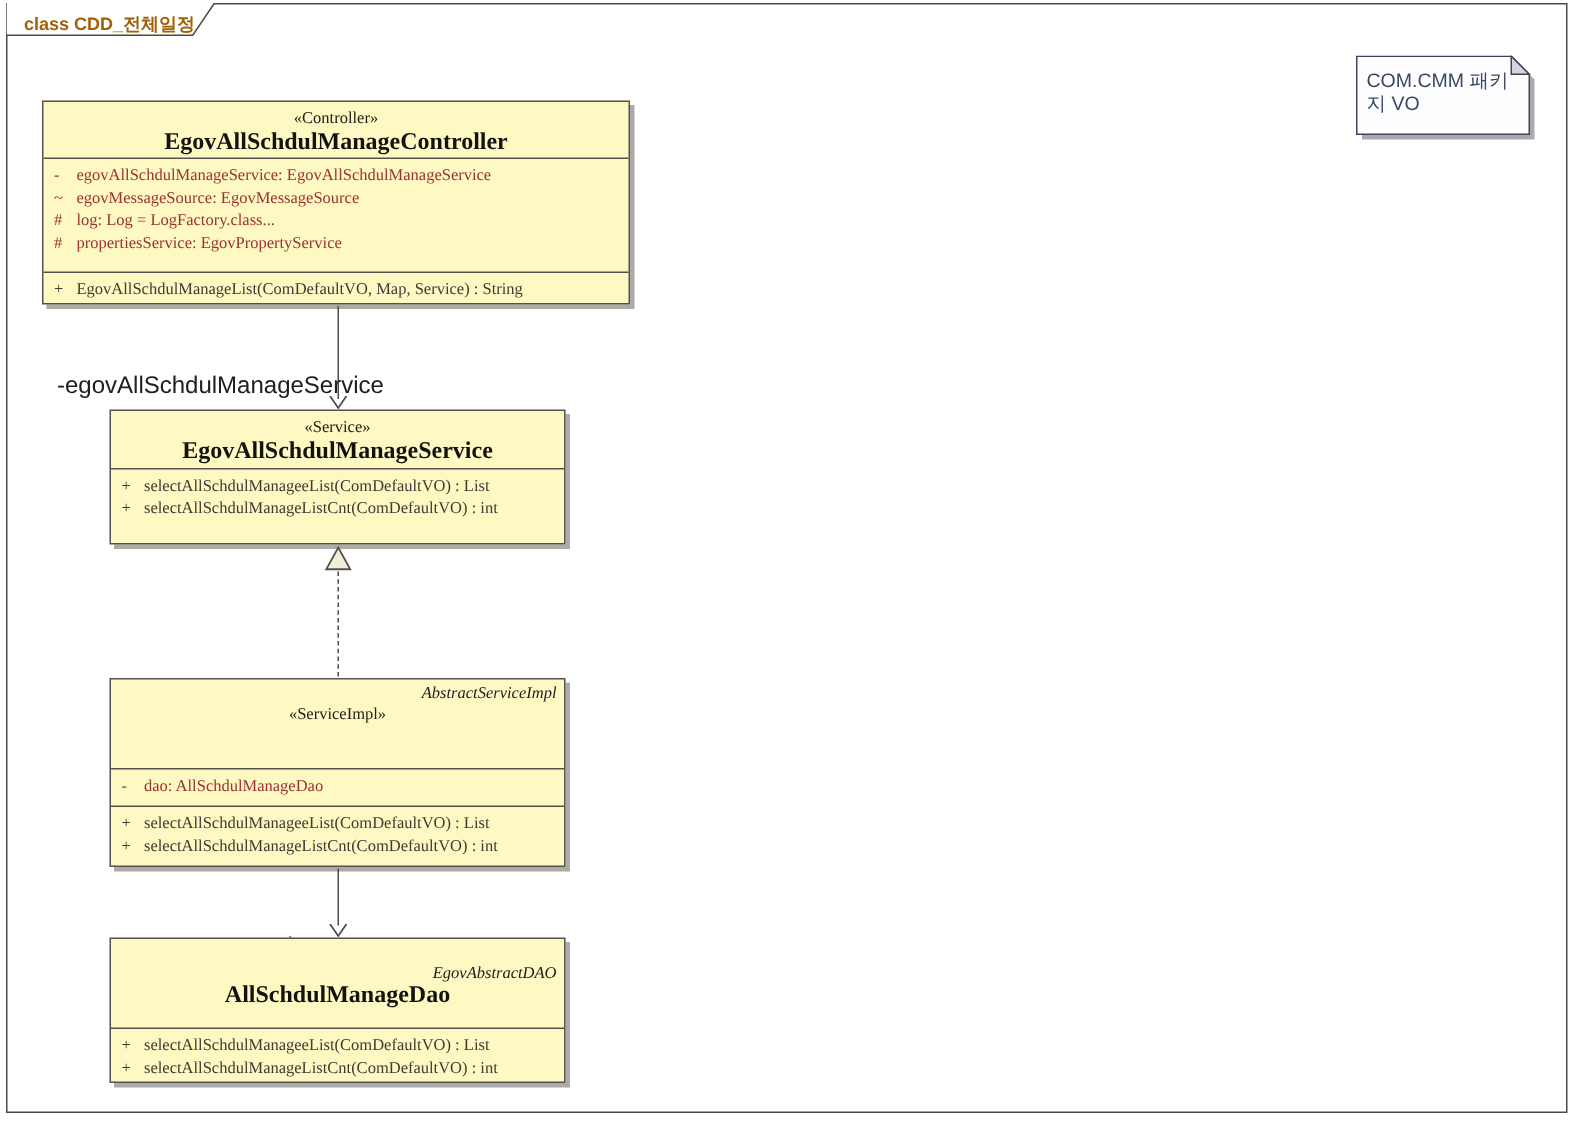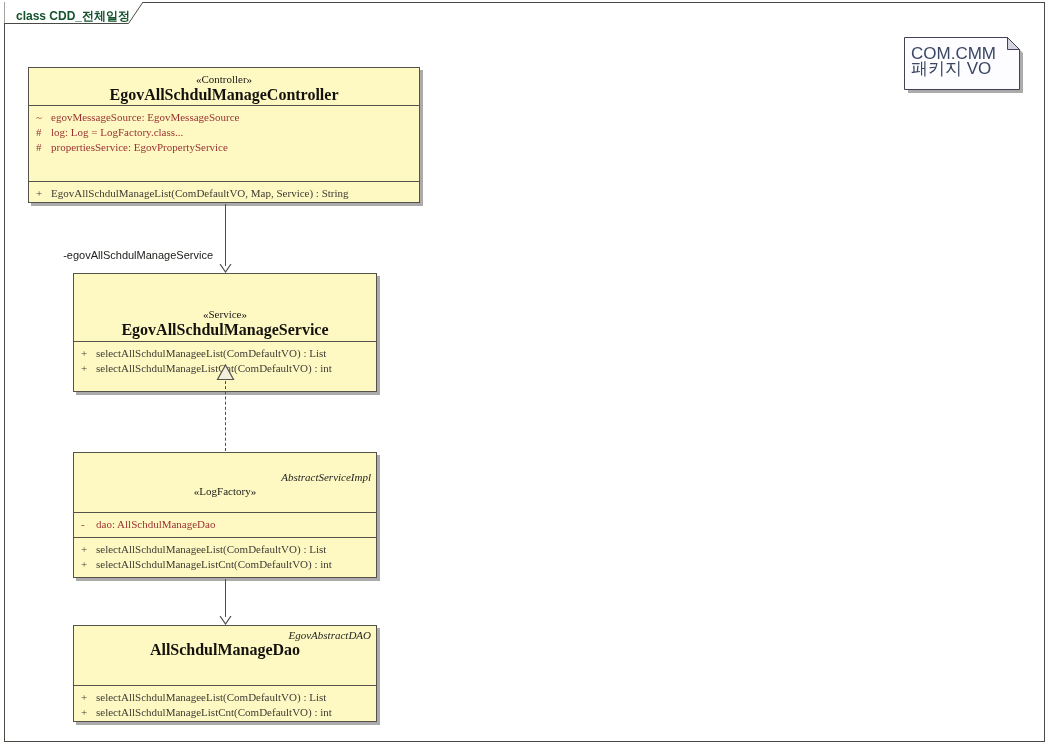--- a/index.html
+++ b/index.html
@@ -10,21 +10,21 @@
   }
   
   .frame{
     position:absolute;left:4px;top:2px;width:1039px;height:738px;
     border:1px solid #4a4a44;background:#ffffff;
   }
   .tab{
     position:absolute;left:4px;top:2px;width:150px;height:23px;
   }
   .tab-label{
-    position:absolute;left:12px;top:6px;font-size:12px;font-weight:bold;color:#14532d;
+    position:absolute;left:12px;top:6px;font-size:12px;font-weight:bold;color:#a16207;
     white-space:nowrap;
   }
   
   .cls{
     position:absolute;
     background:#fef9c3;border:1px solid #54524a;
     box-shadow:3px 3px 0 0 #ababab;
     box-sizing:border-box;
     font-family:Liberation Serif, serif;
   }
@@ -40,102 +40,102 @@
     position:relative;line-height:15px;font-size:11px;white-space:nowrap;overflow:hidden;
     padding-left:22px;
   }
   .mrow .vis{position:absolute;left:7px;top:0;}
   .attr{color:#9b3232;}
   .oper{color:#3f3b34;}
   
   .vline{position:absolute;width:0;border-left:1px solid #4d4d4d;}
   .vline.dashed{border-left-style:dashed;}
   .conn-label{
-    position:absolute;font-size:11px;color:#22201c;text-align:right;white-space:nowrap;
+    position:absolute;font-size:16px;color:#22201c;text-align:right;white-space:nowrap;
   }
   .arrow-svg,.tri-svg{position:absolute;}
   
   .note{position:absolute;left:903px;top:37px;width:122px;height:58px;}
   .note-text{
     position:absolute;left:8px;top:9px;width:100px;
-    font-size:17px;line-height:15px;color:#3a4664;
+    font-size:13px;line-height:15px;color:#3a4664;
   }
 </style>
 </head>
 <body>
 
 <div class="frame"></div>
 
 <div class="tab">
   <svg width="150" height="23">
     <path d="M0,0 L0,21.5 L124.5,21.5 L139,0" fill="#ffffff" stroke="#4a4a44" stroke-width="1"></path>
   </svg>
   <span class="tab-label">class CDD_전체일정</span>
 </div>
 
 <div class="cls" style="left:28px;top:67px;width:392px;">
   <div class="cls-header" style="height:37px;">
     <div class="cls-stereo">«Controller»</div>
     <div class="cls-name">EgovAllSchdulManageController</div>
   </div>
   <div class="cls-sect" style="height:76px;">
-    <div class="mrow attr"><span class="vis">-</span></div>
+    <div class="mrow attr"><span class="vis">-</span><span>egovAllSchdulManageService: EgovAllSchdulManageService</span></div>
     <div class="mrow attr"><span class="vis">~</span><span>egovMessageSource: EgovMessageSource</span></div>
     <div class="mrow attr"><span class="vis">#</span><span>log: Log = LogFactory.class...</span></div>
     <div class="mrow attr"><span class="vis">#</span><span>propertiesService: EgovPropertyService</span></div>
   </div>
   <div class="cls-sect" style="height:21px;">
     <div class="mrow oper"><span class="vis">+</span><span>EgovAllSchdulManageList(ComDefaultVO, Map, Service) : String</span></div>
   </div>
 </div>
 
 <div class="vline" style="left:225px;top:204px;height:62px;"></div>
 <svg class="arrow-svg" style="left:219px;top:264px;" width="13" height="9">
   <path d="M1,0 L6.5,8 L12,0" fill="none" stroke="#4d4d4d" stroke-width="1.2"></path>
 </svg>
 <div class="conn-label" style="left:38px;top:249px;width:175px;">-egovAllSchdulManageService</div>
 
 <div class="cls" style="left:73px;top:273px;width:304px;">
-  <div class="cls-header" style="height:38px;margin-top:29px;">
+  <div class="cls-header" style="height:38px;">
     <div class="cls-stereo">«Service»</div>
     <div class="cls-name">EgovAllSchdulManageService</div>
   </div>
   <div class="cls-sect" style="height:50px;">
     <div class="mrow oper"><span class="vis">+</span><span>selectAllSchdulManageeList(ComDefaultVO) : List</span></div>
     <div class="mrow oper"><span class="vis">+</span><span>selectAllSchdulManageListCnt(ComDefaultVO) : int</span></div>
   </div>
 </div>
 
 <svg class="tri-svg" style="left:216px;top:364px;" width="19" height="17">
   <polygon points="9.5,1 17.5,15.5 1.5,15.5" fill="#f3eddc" stroke="#54524a" stroke-width="1.2"></polygon>
 </svg>
 <div class="vline dashed" style="left:225px;top:381px;height:70px;"></div>
 
 <div class="cls" style="left:73px;top:452px;width:304px;">
-  <div class="cls-header" style="height:59px;padding-top:16px;">
+  <div class="cls-header" style="height:59px;padding-top:1px;">
     <div class="cls-parent">AbstractServiceImpl</div>
-    <div class="cls-stereo">«LogFactory»</div>
+    <div class="cls-stereo">«ServiceImpl»</div>
   </div>
   <div class="cls-sect" style="height:25px;">
     <div class="mrow attr"><span class="vis">-</span><span>dao: AllSchdulManageDao</span></div>
   </div>
   <div class="cls-sect" style="height:40px;">
     <div class="mrow oper"><span class="vis">+</span><span>selectAllSchdulManageeList(ComDefaultVO) : List</span></div>
     <div class="mrow oper"><span class="vis">+</span><span>selectAllSchdulManageListCnt(ComDefaultVO) : int</span></div>
   </div>
 </div>
 
 <div class="vline" style="left:225px;top:579px;height:38px;"></div>
 <svg class="arrow-svg" style="left:219px;top:616px;" width="13" height="9">
   <path d="M1,0 L6.5,8 L12,0" fill="none" stroke="#4d4d4d" stroke-width="1.2"></path>
 </svg>
 <div class="conn-label" style="left:140px;top:595px;width:73px;margin-top:28px;">-dao</div>
 
 <div class="cls" style="left:73px;top:625px;width:304px;">
-  <div class="cls-header" style="height:59px;padding-top:1px;">
+  <div class="cls-header" style="height:59px;padding-top:15px;">
     <div class="cls-parent">EgovAbstractDAO</div>
     <div class="cls-name">AllSchdulManageDao</div>
   </div>
   <div class="cls-sect" style="height:36px;">
     <div class="mrow oper"><span class="vis">+</span><span>selectAllSchdulManageeList(ComDefaultVO) : List</span></div>
     <div class="mrow oper"><span class="vis">+</span><span>selectAllSchdulManageListCnt(ComDefaultVO) : int</span></div>
   </div>
 </div>
 
 <div class="note">

